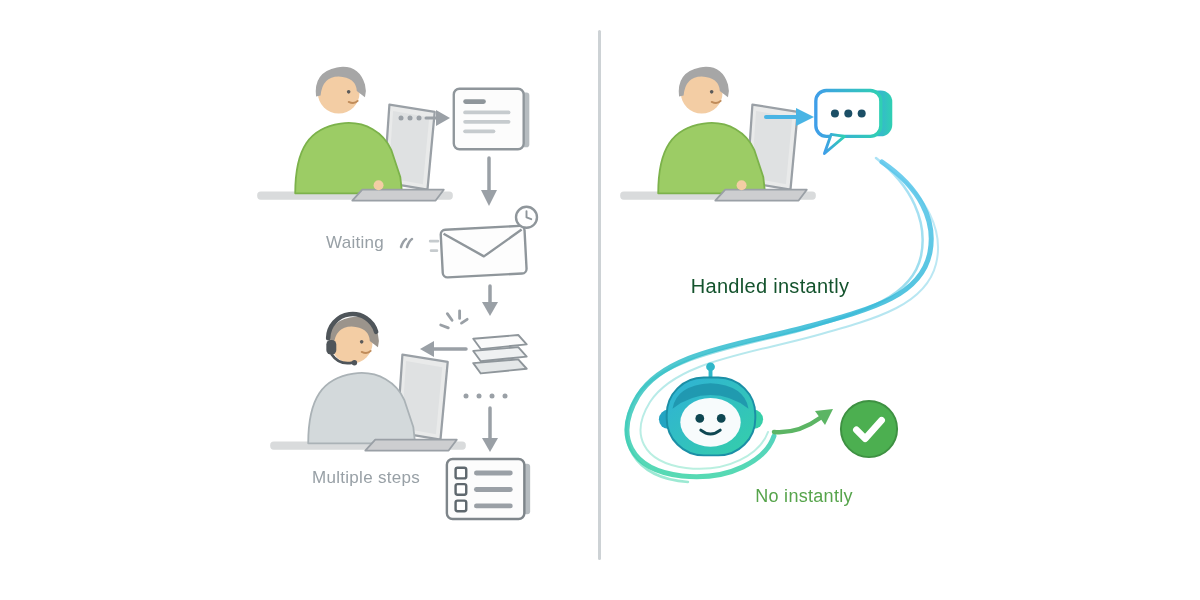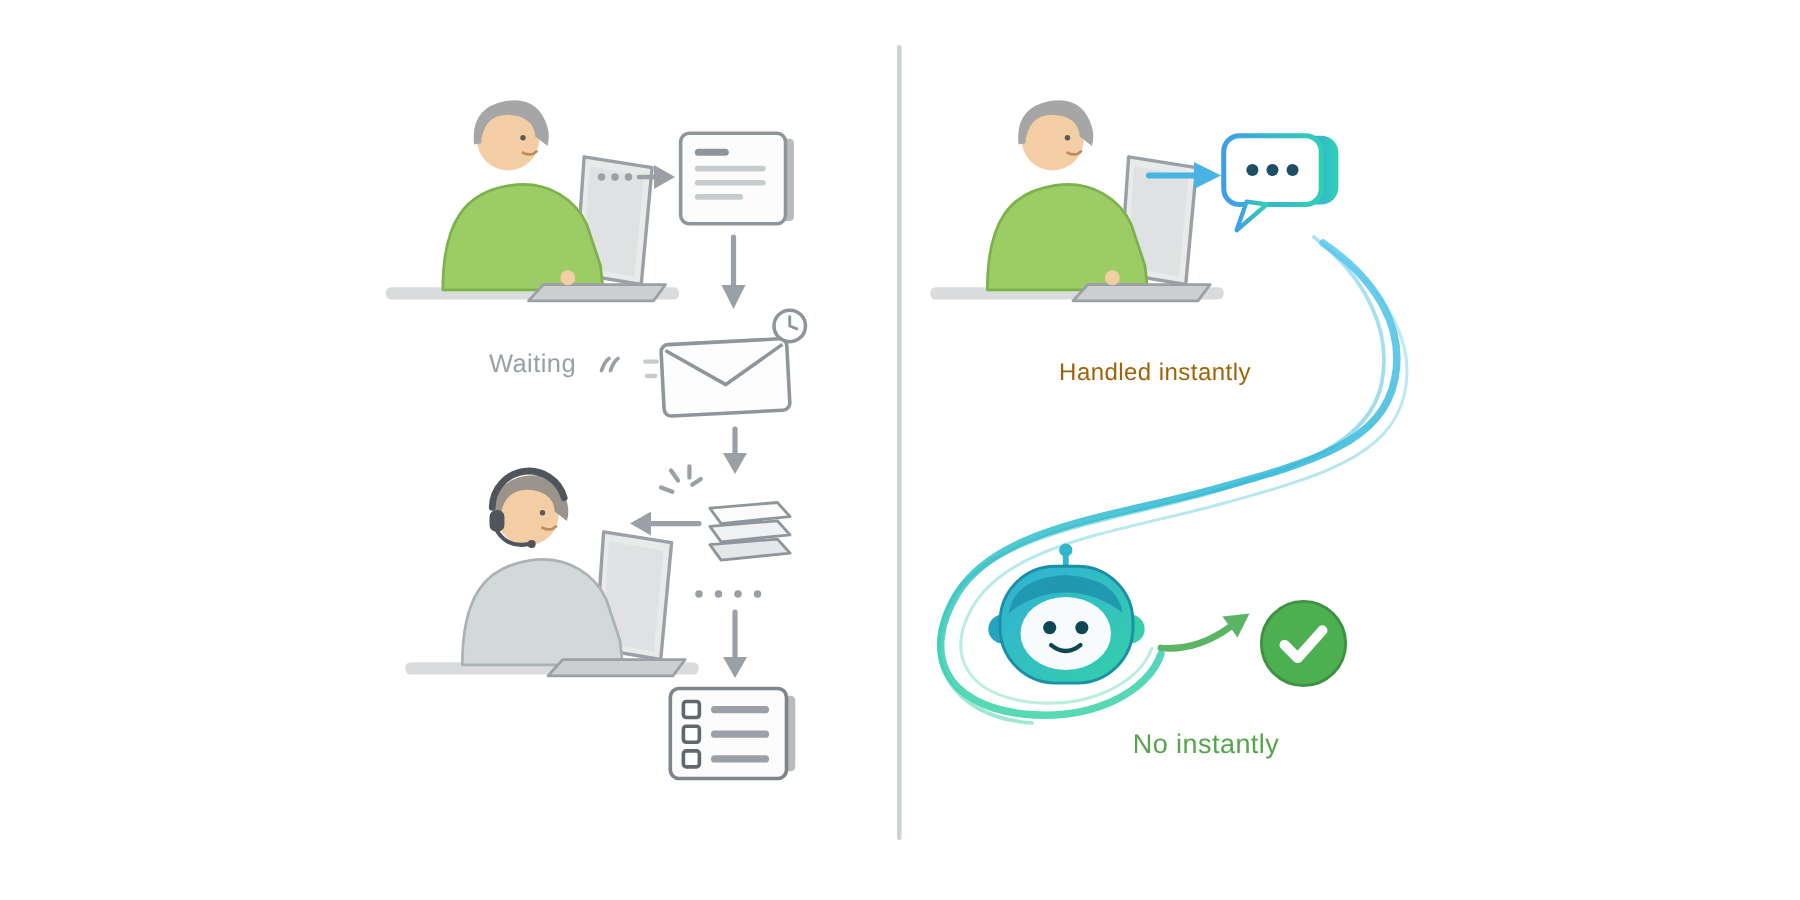--- a/index.html
+++ b/index.html
@@ -11,21 +11,21 @@
   .canvas{position:relative;width:1200px;height:600px;background:#ffffff;}
   .abs{position:absolute;}
   .caption{
     position:absolute;
     font-weight:400;
     text-align:center;
     letter-spacing:.3px;
     user-select:none;
   }
   .caption-gray{color:#98a0a6;font-size:17px;}
-  .caption-blue{color:#a16207;font-size:16px;}
+  .caption-blue{color:#14532d;font-size:20px;margin-top:35px;}
   .caption-green{color:#56a44b;font-size:18px;}
   .divider{
     position:absolute;
     left:598px;top:30px;width:3px;height:530px;
     background:#cdd2d5;border-radius:2px;
   }
 </style>
 </head>
 <body>
 
@@ -205,20 +205,21 @@
 
   <svg class="abs" style="left:462px;top:388px;width:60px;height:70px" viewBox="0 0 60 70">
     <circle cx="4" cy="8" r="2.5" fill="#9aa0a6"></circle>
     <circle cx="17" cy="8" r="2.5" fill="#9aa0a6"></circle>
     <circle cx="30" cy="8" r="2.5" fill="#9aa0a6"></circle>
     <circle cx="43" cy="8" r="2.5" fill="#9aa0a6"></circle>
     <path d="M28,20 V52" stroke="#9aa0a6" stroke-width="3.5" stroke-linecap="round"></path>
     <polygon points="28,64 20,50 36,50" fill="#9aa0a6"></polygon>
   </svg>
 
+  <div class="caption caption-gray" style="left:281px;top:468px;width:170px">Multiple steps</div>
 
   <svg class="abs" style="left:443px;top:456px;width:92px;height:66px" viewBox="0 0 95 68">
       <use href="#sym-checklist"></use>
     </svg>
 
   <div class="divider"></div>
 
   <svg class="abs" style="left:590px;top:140px;width:380px;height:370px" viewBox="0 0 380 370">
     <path d="M292,22 C330,48 346,80 340,112 C332,155 285,168 220,186 C150,205 75,212 48,256 C24,296 40,330 92,336 C140,341 176,320 184,296" fill="none" stroke="url(#g-flow)" stroke-width="5" stroke-linecap="round" opacity="0.85"></path>
     <path d="M286,18 C322,46 338,82 331,116 C322,158 272,172 212,190 C145,208 68,218 44,260 C24,298 42,338 98,342" fill="none" stroke="url(#g-flow)" stroke-width="2.5" stroke-linecap="round" opacity="0.5"></path>

